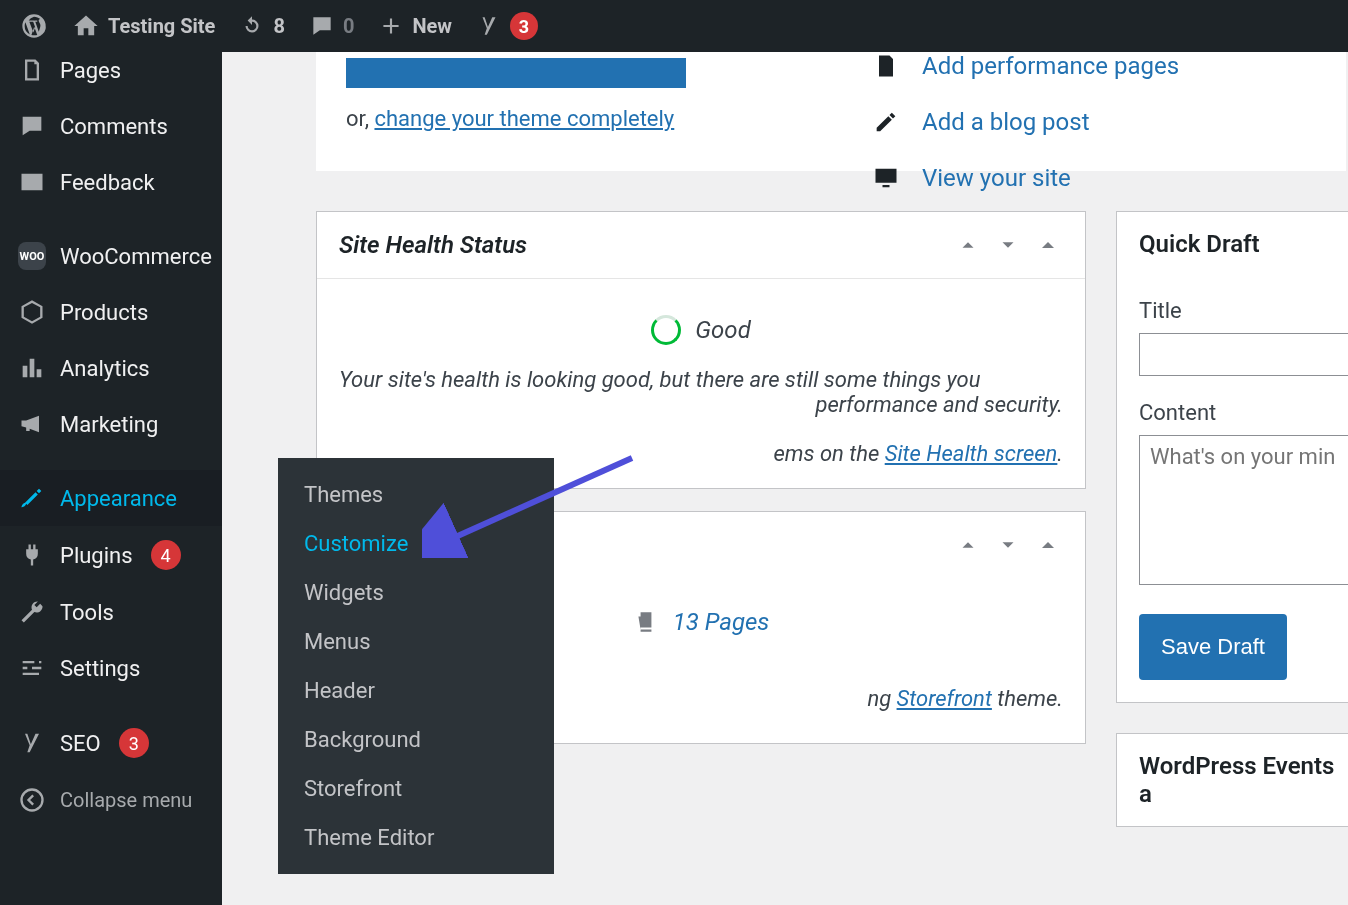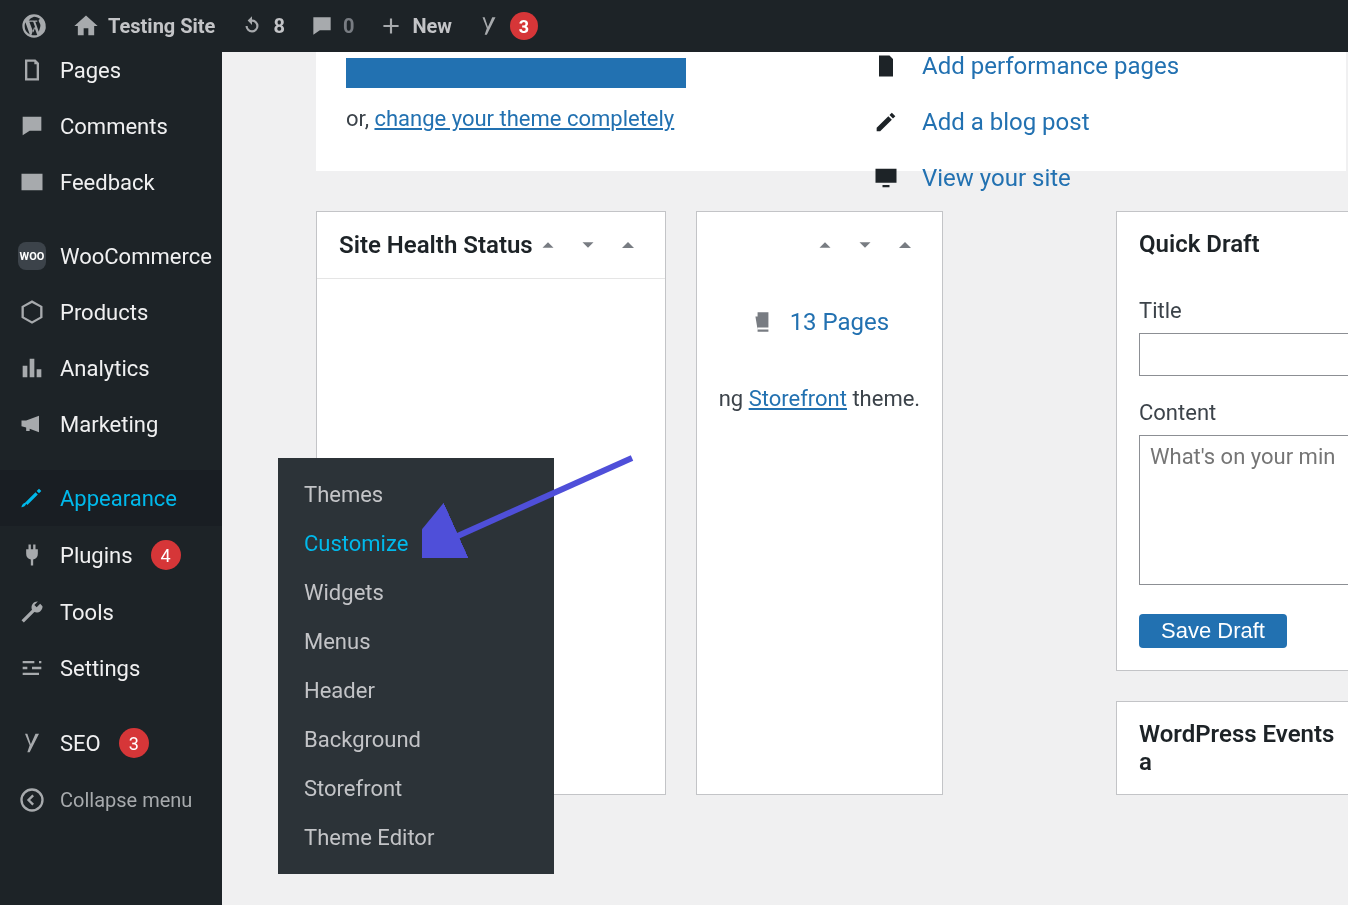--- a/index.html
+++ b/index.html
@@ -129,21 +129,21 @@
   .theme-line { font-size:22px; color:#3c434a; padding:30px 0 10px 0; text-align:left; }
 
   
   .qd { width:260px; }
   .qd label { display:block; font-size:22px; color:#3c434a; margin-bottom:10px;}
   .qd input[type=text], .qd textarea {
     width:100%; border:1px solid #8c8f94; font-size:22px; padding:8px 10px; font-family:inherit; color:#3c434a;
   }
   .qd textarea { height:150px; resize:none; }
   .qd .save-btn {
-    background:#2271b1; color:#fff; border:none; padding:4px 22px; font-size:22px; border-radius:4px; cursor:pointer; margin-top:24px;
+    background:#2271b1; color:#fff; border:none; padding:20px 22px; font-size:22px; border-radius:4px; cursor:pointer; margin-top:24px;
   }
 
   .events-box { margin-top:30px; width:260px; }
 
 </style>
 </head>
 <body>
 
 <div class="adminbar">
   <div class="ab-item">
@@ -321,21 +321,21 @@
         <svg class="ri" viewBox="0 0 24 24">
             <path d="M3 4h18v12H3zM9 20h6v-2H9z"></path>
           </svg>
         <span>View your site</span>
       </div>
     </div>
   </div>
 
   <div class="boxrow">
 
-    <div style="flex:1; display:flex; flex-direction:row; gap:30px; width:742px;">
+    <div style="flex:1; display:flex; flex-direction:column; gap:22px; width:742px;font-style:italic;">
 
       <div class="box">
         <div class="box-header">
           <h2>Site Health Status</h2>
           <div class="box-controls">
             <span class="ctl">
                 <svg width="22" height="22" viewBox="0 0 24 24">
                   <path d="M6 15l6-6 6 6z"></path>
                 </svg>
               </span>
@@ -343,20 +343,31 @@
                 <svg width="22" height="22" viewBox="0 0 24 24">
                   <path d="M6 9l6 6 6-6z"></path>
                 </svg>
               </span>
             <span class="ctl">
                 <svg width="18" height="18" viewBox="0 0 24 24">
                   <path d="M4 16l8-8 8 8z"></path>
                 </svg>
               </span>
           </div>
+        </div>
+        <div class="box-body">
+          <div class="health-status">
+            <span class="ring"></span>
+            <span>Good</span>
+          </div>
+          <p>Your site's health is looking good, but there are still some things you</p>
+          <p style="text-align:right">performance and security.</p>
+          <p style="margin-top:24px; text-align:right">
+            <span>ems on the </span><a href="#">Site Health screen</a><span>.</span>
+          </p>
         </div>
       </div>
 
       <div class="box">
         <div class="box-header" style="border-bottom:none">
           <h2 style="visibility:hidden">.</h2>
           <div class="box-controls">
             <span class="ctl">
                 <svg width="22" height="22" viewBox="0 0 24 24">
                   <path d="M6 15l6-6 6 6z"></path>

